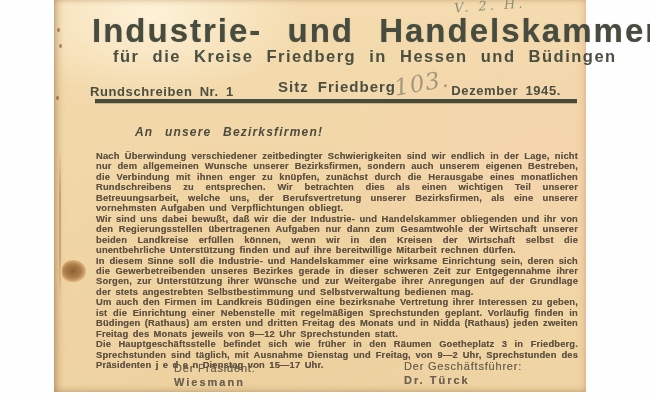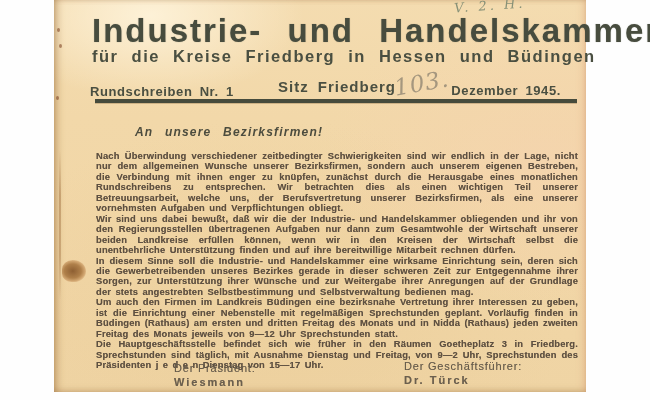--- a/index.html
+++ b/index.html
@@ -32,21 +32,21 @@
   }
   
   .hdr-center{position:absolute;left:38px;right:6px;text-align:center;}
   .title{
     top:12px;font-size:33px;font-weight:700;color:#474c3e;
     letter-spacing:2px;word-spacing:14px;white-space:nowrap;
     text-shadow:0 0 1px rgba(71,76,62,.5);
   }
   .subtitle{
     top:47px;font-size:16.5px;font-weight:700;color:#4a4f41;
-    letter-spacing:1.5px;word-spacing:7px;white-space:nowrap;
+    letter-spacing:1.5px;word-spacing:7px;white-space:nowrap;margin-left:21px;
   }
   .seat{
     position:absolute;left:223px;top:78px;width:120px;text-align:center;
     font-size:15px;font-weight:700;color:#4a4f41;letter-spacing:1px;word-spacing:4px;white-space:nowrap;
   }
   .meta-left{
     position:absolute;left:36px;top:84px;font-size:13px;font-weight:700;color:#4a4f41;
     letter-spacing:.6px;word-spacing:3px;white-space:nowrap;
   }
   .meta-right{

